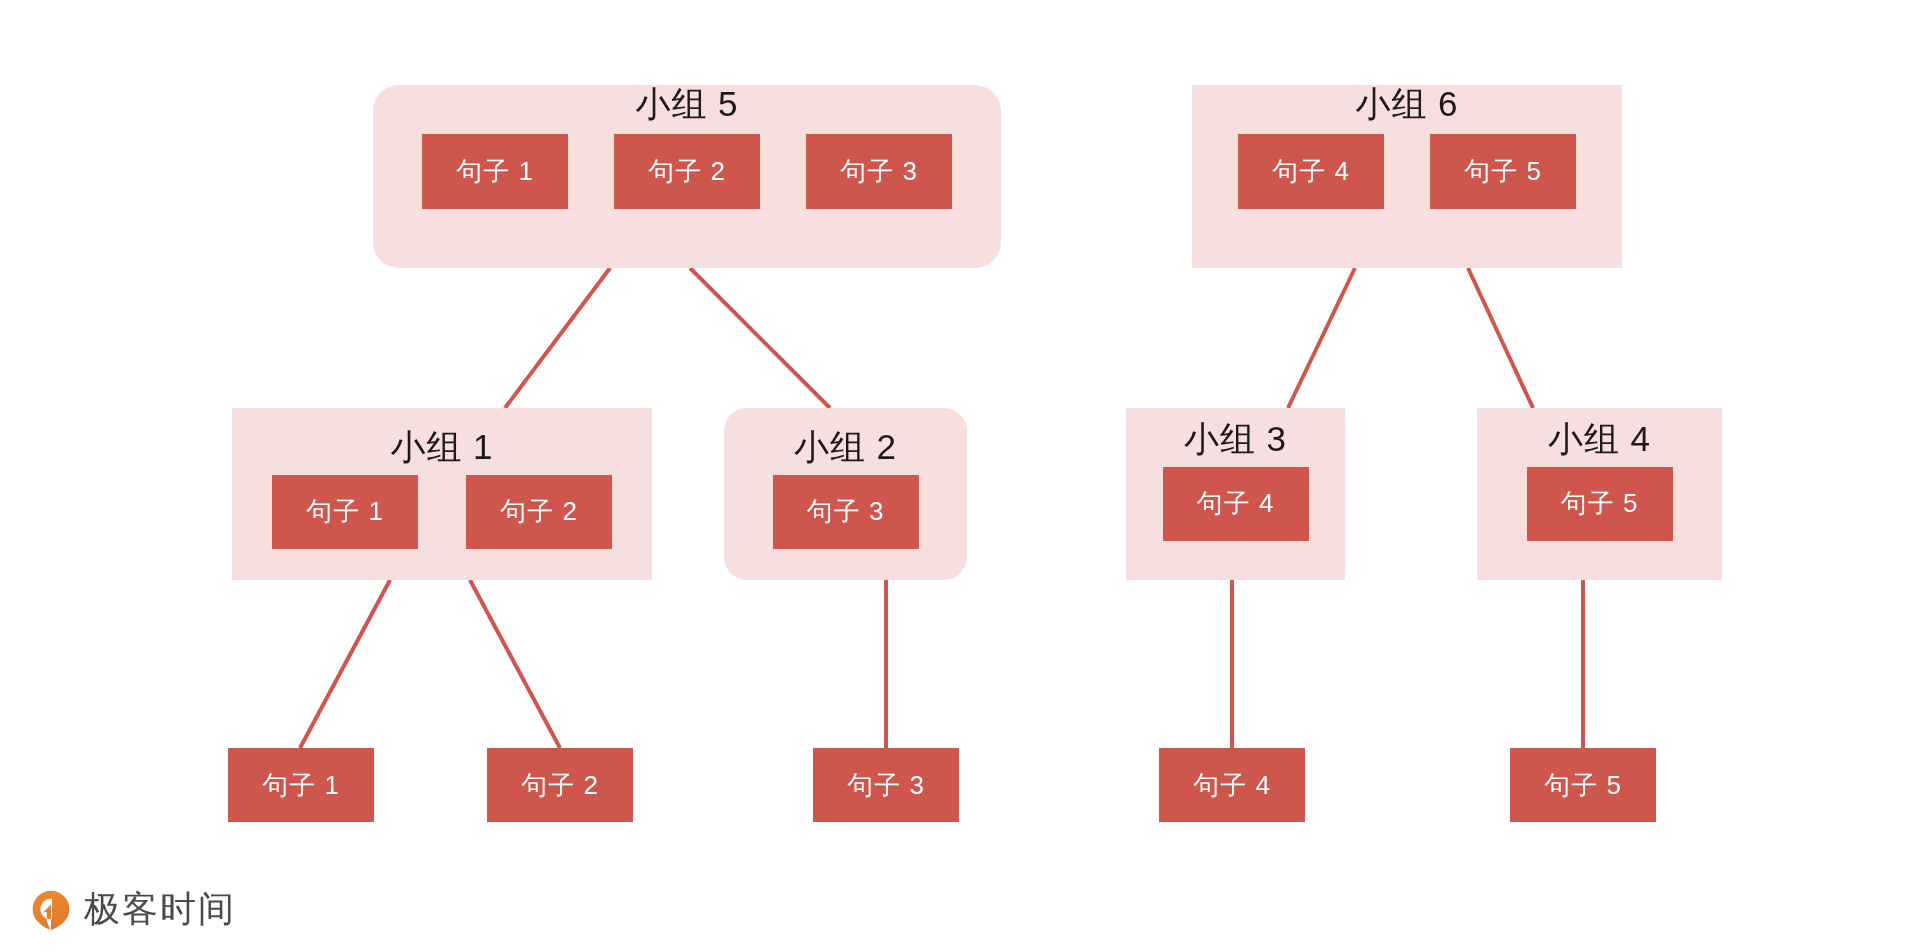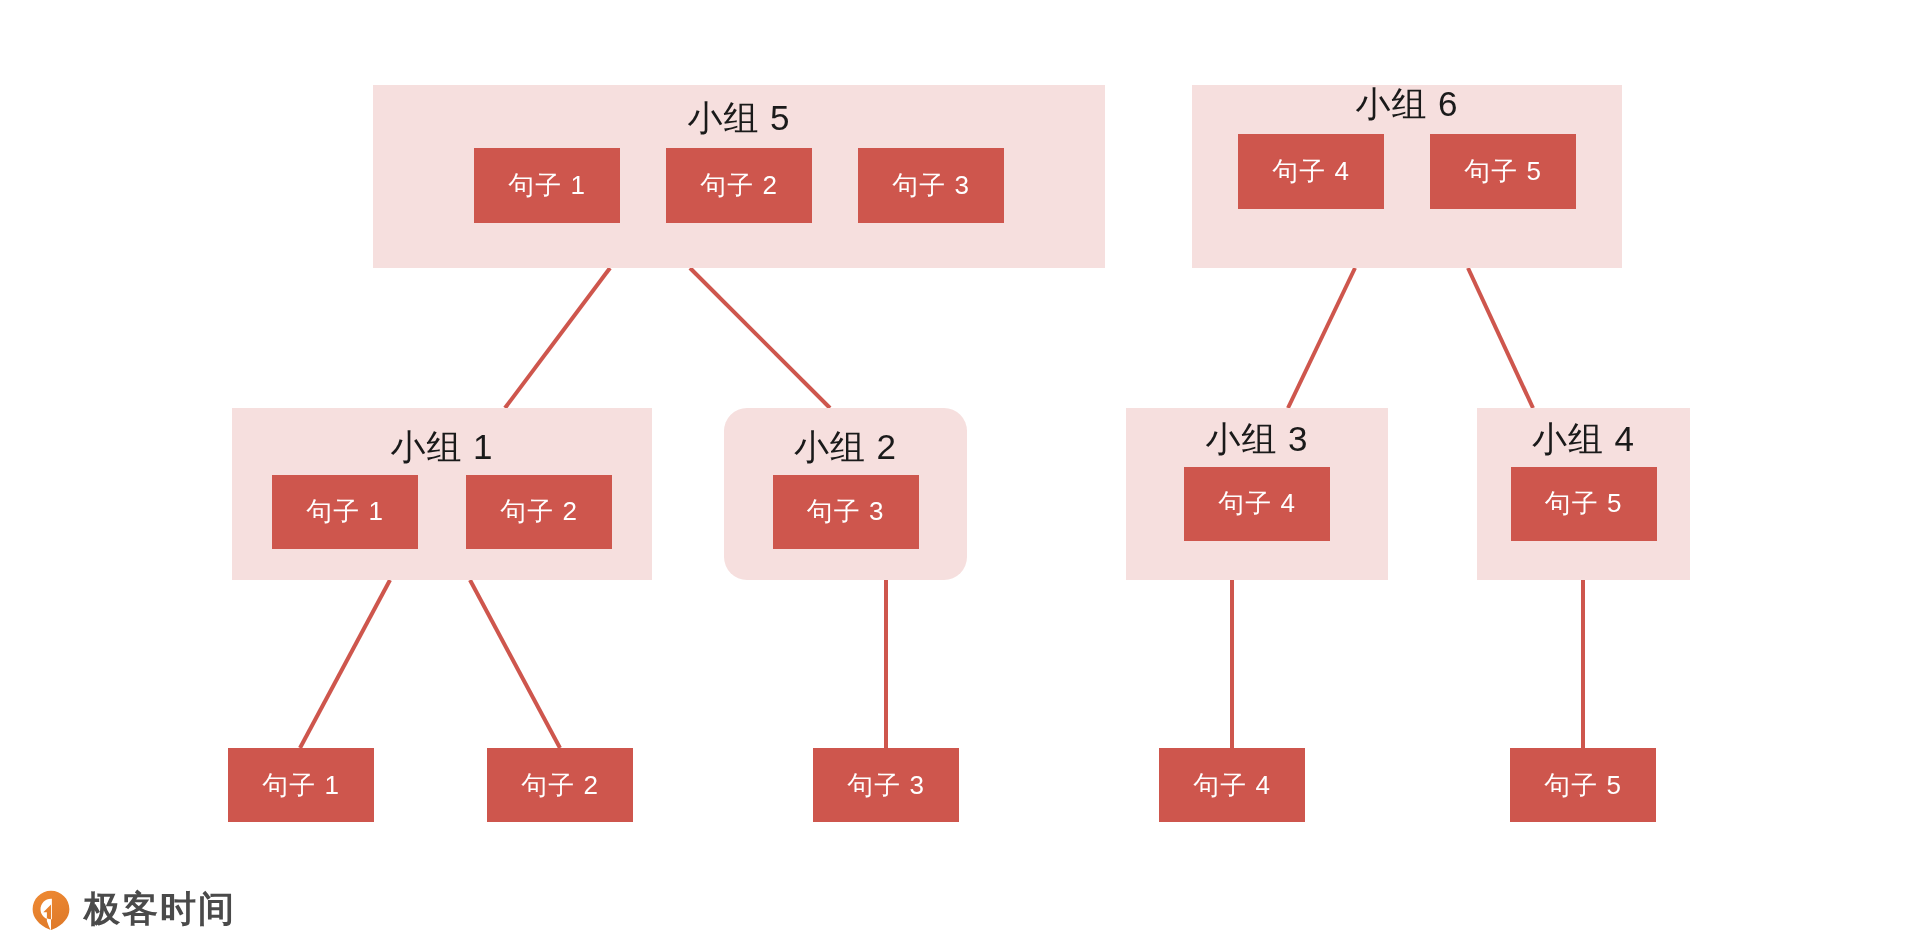--- a/index.html
+++ b/index.html
@@ -81,21 +81,21 @@
   }
   #logo-mark {
     width: 42px;
     height: 42px;
     flex: 0 0 auto;
   }
   #logo-text {
     font-size: 36px;
     color: #4a4a4a;
     letter-spacing: 2px;
-    font-weight: 700;
+    font-weight: 400;
     white-space: nowrap;
   }
 </style>
 </head>
 <body>
 
 <div id="canvas">
 
   <svg id="edges" viewBox="0 0 1920 951" width="1920" height="951" xmlns="http://www.w3.org/2000/svg">
     <g stroke="#CE564D" stroke-width="4" fill="none" stroke-linecap="butt">
@@ -113,21 +113,21 @@
       <line x1="470" y1="580" x2="560" y2="748"></line>
 
       <line x1="886" y1="580" x2="886" y2="748"></line>
 
       <line x1="1232" y1="580" x2="1232" y2="748"></line>
 
       <line x1="1583" y1="580" x2="1583" y2="748"></line>
     </g>
   </svg>
 
-  <div class="group-box" style="left:373px; top:85px; width:732px; height:183px; padding-top:14px;">
+  <div class="group-box" style="left:373px; top:85px; width:628px; height:183px; border-radius:26px;">
     <div class="group-title">小组 5</div>
     <div class="sent-row" style="margin-top:10px; gap:46px;">
       <div class="sentence" style="width:146px; height:75px;">句子 1</div>
       <div class="sentence" style="width:146px; height:75px;">句子 2</div>
       <div class="sentence" style="width:146px; height:75px;">句子 3</div>
     </div>
   </div>
 
   <div class="group-box" style="left:1192px; top:85px; width:430px; height:183px; ">
     <div class="group-title">小组 6</div>
@@ -145,28 +145,28 @@
     </div>
   </div>
 
   <div class="group-box" style="left:724px; top:408px; width:243px; height:172px; padding-top:20px;border-radius:23px;">
     <div class="group-title">小组 2</div>
     <div class="sent-row" style="margin-top:8px;">
       <div class="sentence" style="width:146px; height:74px;">句子 3</div>
     </div>
   </div>
 
-  <div class="group-box" style="left:1126px; top:408px; width:262px; height:172px; padding-top:12px;">
+  <div class="group-box" style="left:1126px; top:408px; width:219px; height:172px; padding-top:12px;">
     <div class="group-title">小组 3</div>
     <div class="sent-row" style="margin-top:8px;">
       <div class="sentence" style="width:146px; height:74px;">句子 4</div>
     </div>
   </div>
 
-  <div class="group-box" style="left:1477px; top:408px; width:213px; height:172px; padding-top:12px;">
+  <div class="group-box" style="left:1477px; top:408px; width:245px; height:172px; padding-top:12px;">
     <div class="group-title">小组 4</div>
     <div class="sent-row" style="margin-top:8px;">
       <div class="sentence" style="width:146px; height:74px;">句子 5</div>
     </div>
   </div>
 
   <div class="leaf" style="left:228px; top:748px; width:146px; height:74px;">句子 1</div>
   <div class="leaf" style="left:487px; top:748px; width:146px; height:74px;">句子 2</div>
   <div class="leaf" style="left:813px; top:748px; width:146px; height:74px;">句子 3</div>
   <div class="leaf" style="left:1159px; top:748px; width:146px; height:74px;">句子 4</div>

